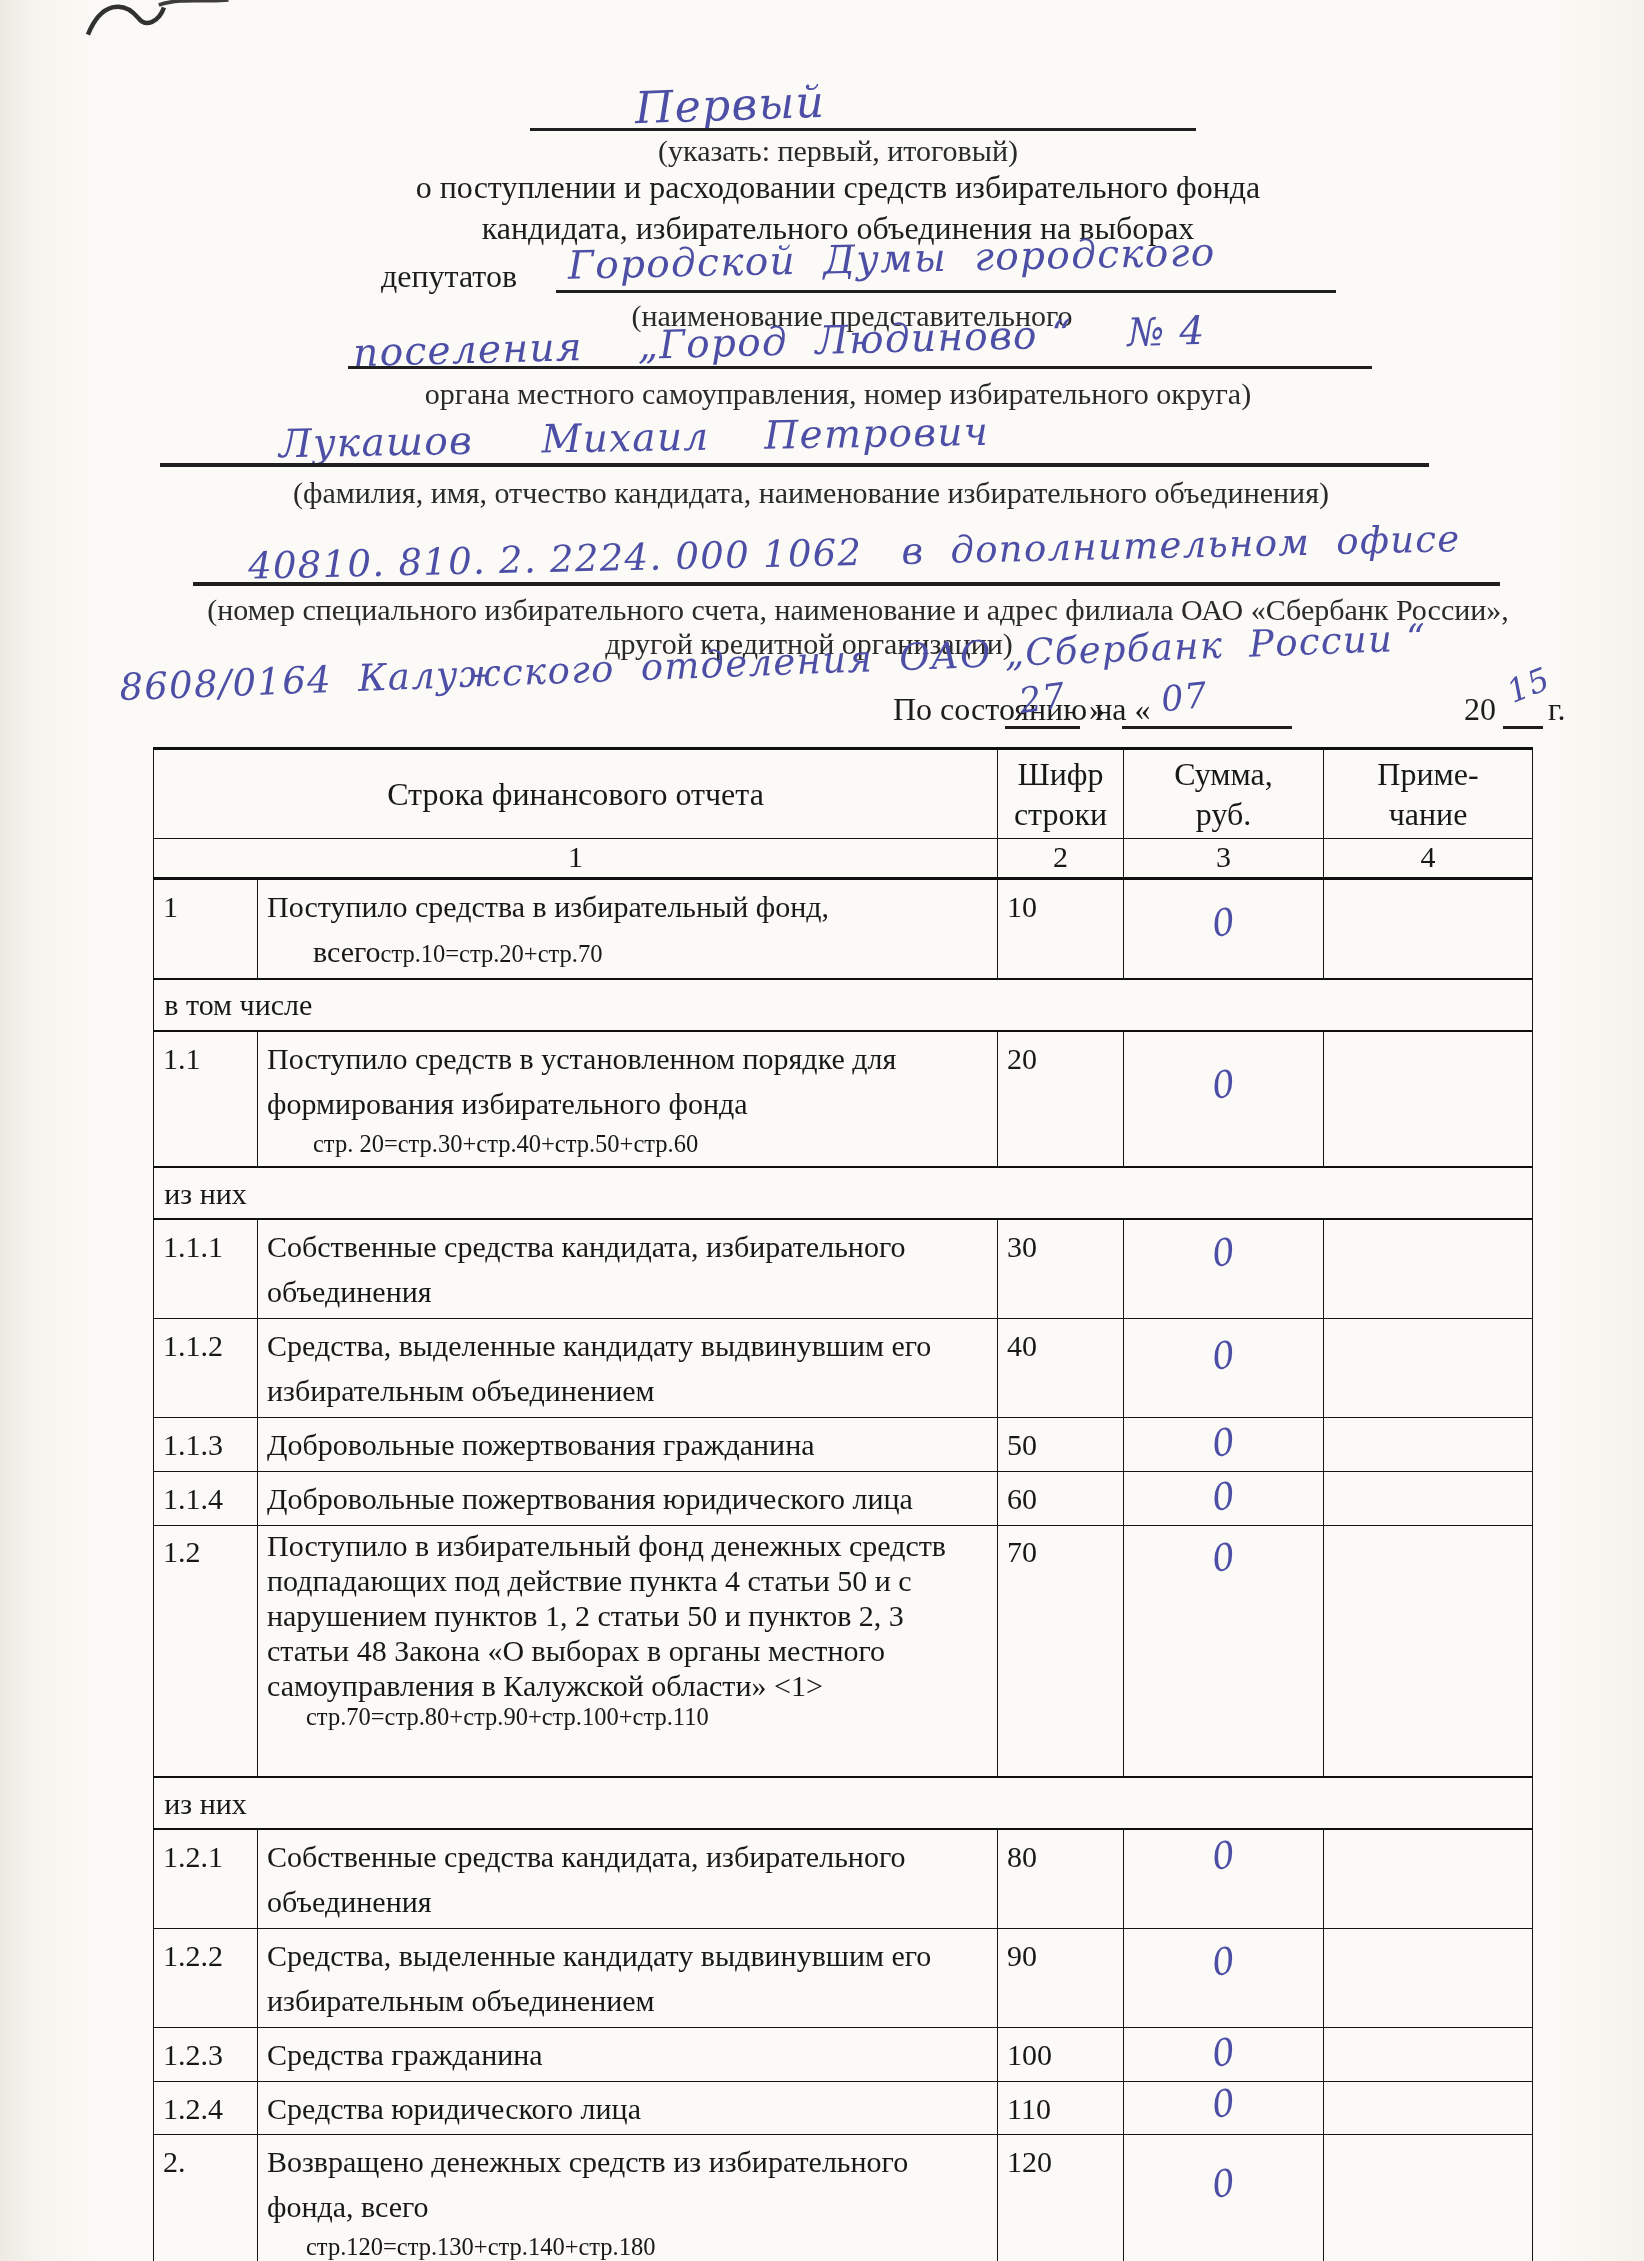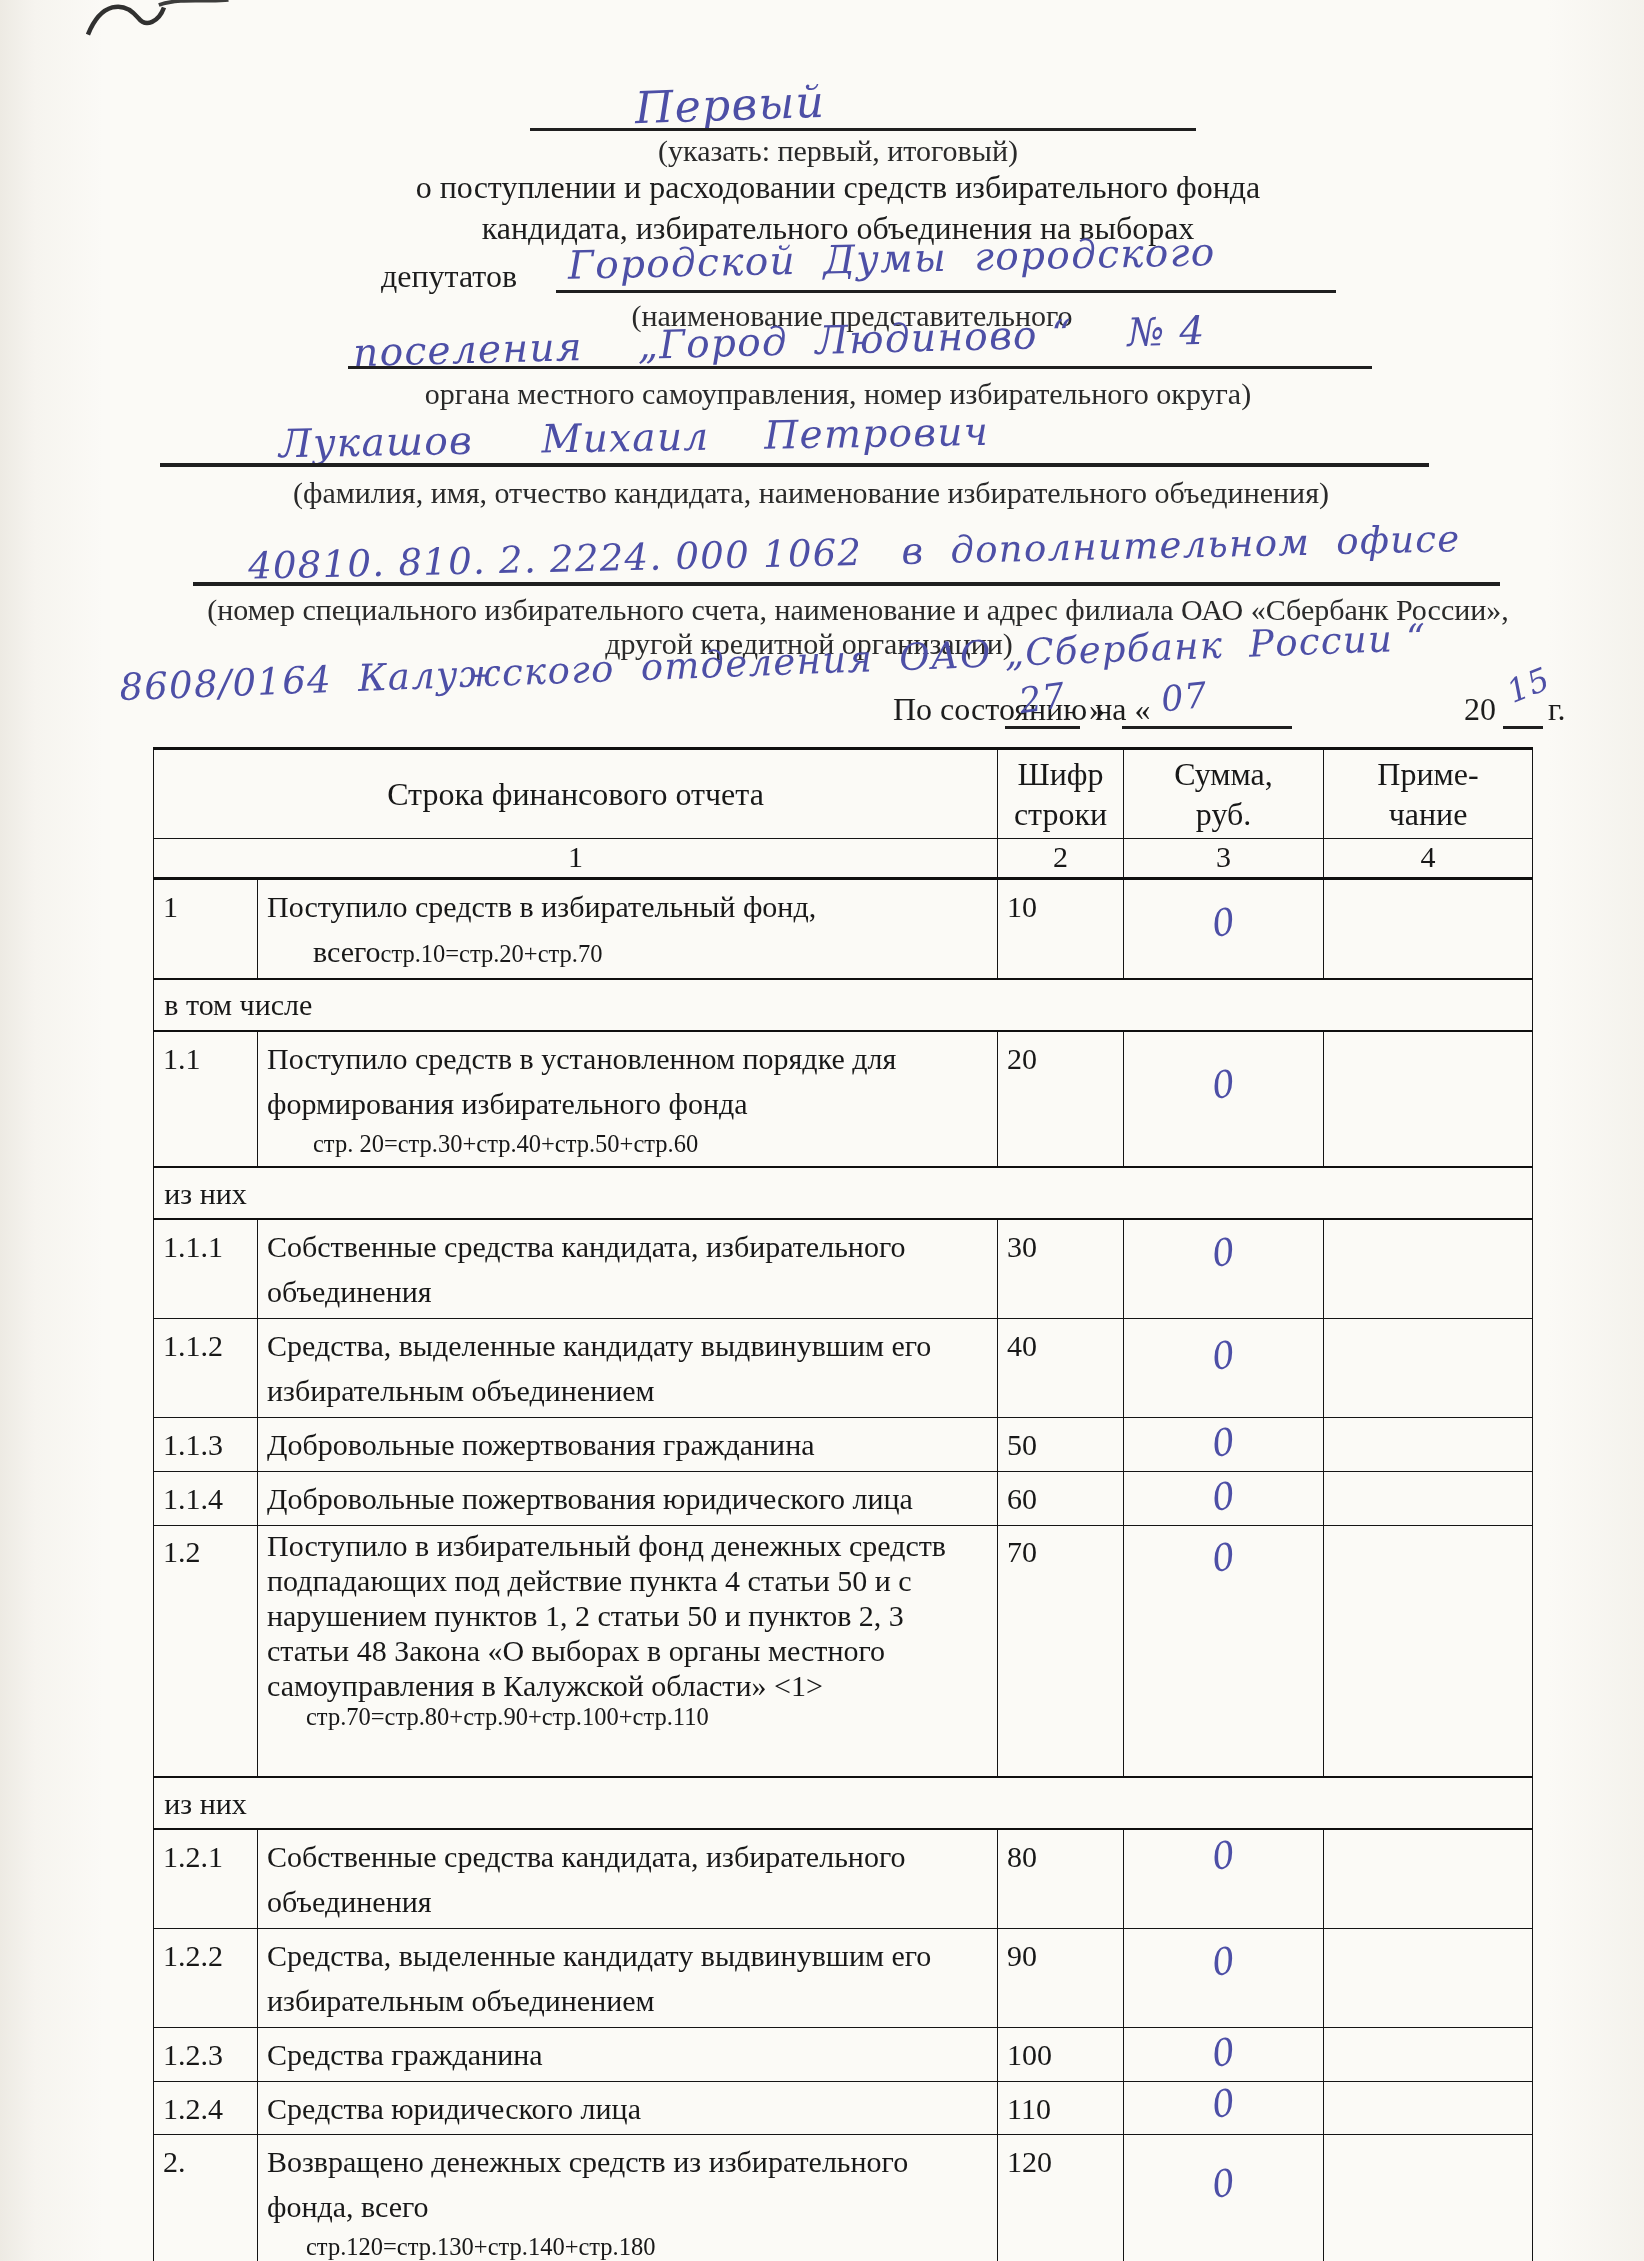--- a/index.html
+++ b/index.html
@@ -117,21 +117,21 @@
 
     <tr class="idx" style="height:40px">
       <td colspan="2">1</td>
       <td>2</td>
       <td>3</td>
       <td>4</td>
     </tr>
 
     <tr style="height:79px">
       <td class="c-num">1</td>
-      <td class="c-text"><span>Поступило средств в избирательный фонд,</span><span class="fblock" style="font-size:30px;"><span> всего</span><span class="formula">стр.10=стр.20+стр.70</span></span></td>
+      <td class="c-text"><span>Поступило средства в избирательный фонд,</span><span class="fblock" style="font-size:30px;"><span> всего</span><span class="formula">стр.10=стр.20+стр.70</span></span></td>
       <td class="c-code">10</td>
       <td class="c-sum" style="padding-top:22px;"><span class="zero">0</span></td>
       <td></td>
     </tr>
 
     <tr class="sec" style="height:39px">
       <td colspan="5">в том числе</td>
     </tr>
 
     <tr style="height:111px">

